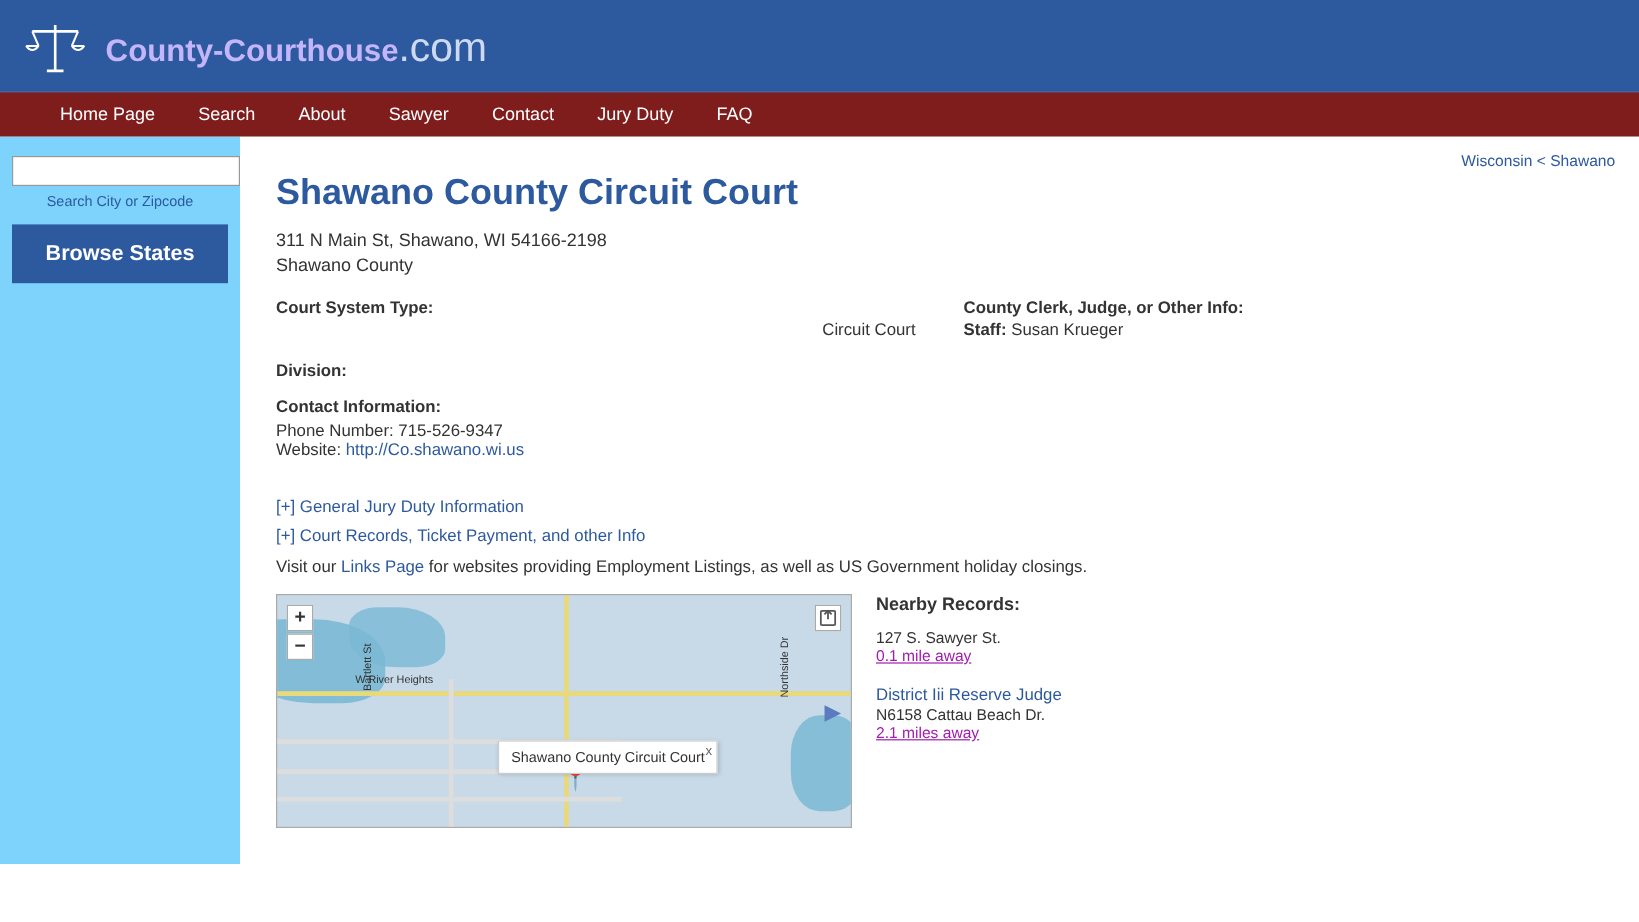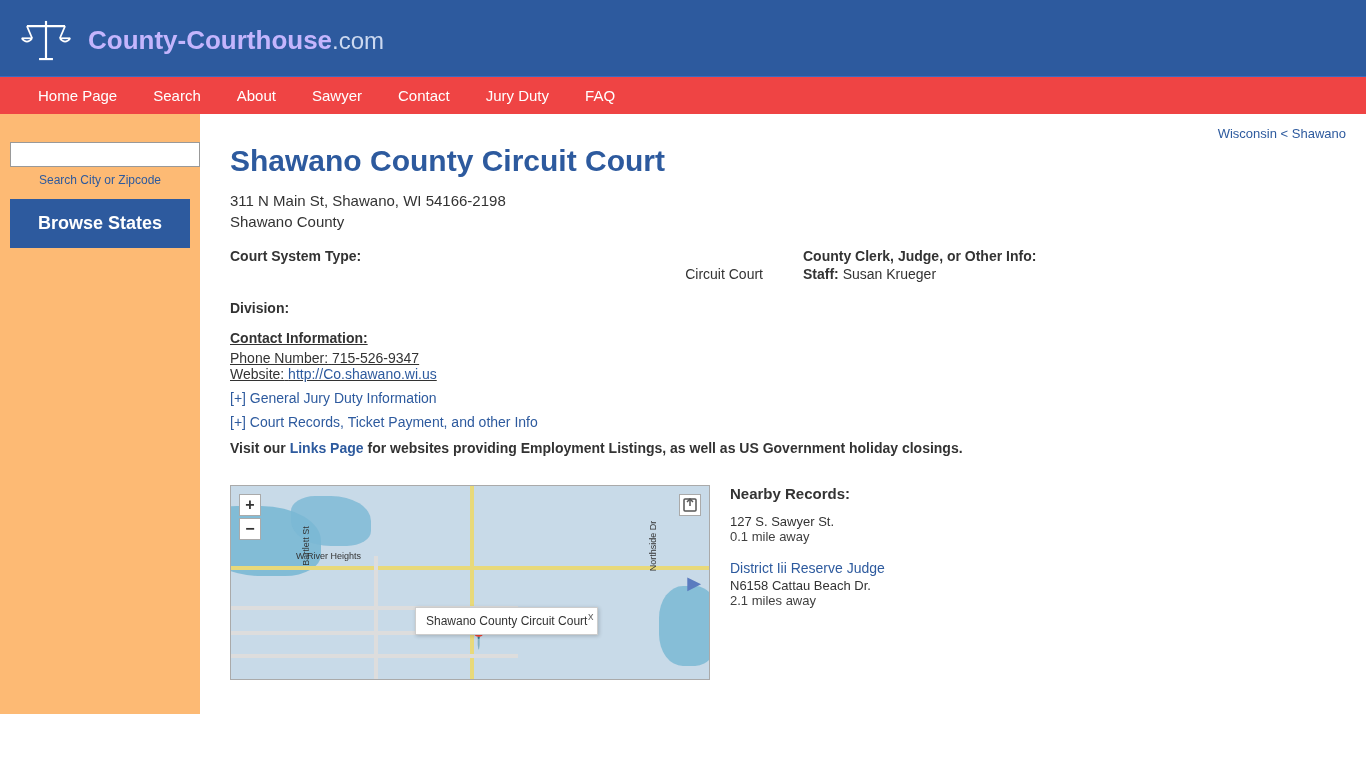--- a/index.html
+++ b/index.html
@@ -13,47 +13,47 @@
       align-items: center;
       gap: 16px;
     }
     .site-logo-icon {
       width: 52px;
       height: 52px;
     }
 
     
     .site-nav {
-      background: #ef4444;
+      background: #7f1d1d;
       border-top: 1px solid #3a6abf;
       display: flex;
       align-items: center;
-      padding: 0 20px;
+      padding: 0 32px;
     }
     .site-nav a {
       color: #fff;
       text-decoration: none;
       padding: 10px 18px;
       font-size: 15px;
       display: inline-block;
     }
 
     
     .page-body {
       display: flex;
       min-height: 600px;
       background: #f0f4fa;
     }
 
     
     .sidebar {
       width: 200px;
       min-width: 200px;
-      background: #fdba74;
-      padding: 28px 10px;
+      background: #7dd3fc;
+      padding: 16px 10px;
       flex-shrink: 0;
     }
     .search-bar {
       display: flex;
       gap: 4px;
       margin-bottom: 6px;
     }
     .search-bar input {
       flex: 1;
       border: 1px solid #999;
@@ -130,40 +130,39 @@
     .detail-label {
       font-weight: bold;
       font-size: 14px;
       margin-bottom: 2px;
     }
     .detail-value { font-size: 14px; color: #333; text-align: right; }
     .detail-staff { font-size: 14px; }
     .detail-staff b { font-weight: bold; }
 
     .division-section { margin-bottom: 14px; }
-    .contact-section { margin-bottom: 8px; text-decoration: underline; }
+    .contact-section { margin-bottom: 32px; }
     .contact-section .detail-label { margin-bottom: 4px; }
 
     .link-blue { color: #2d5a9e; text-decoration: none; }
 
     .expandable-link {
       color: #2d5a9e;
       font-size: 14px;
       display: block;
       margin-bottom: 8px;
       text-decoration: none;
       cursor: pointer;
     }
 
     .info-text {
       font-size: 14px;
       color: #333;
-      margin-bottom: 26px;
+      margin-bottom: 12px;
       line-height: 1.5;
-      font-weight: bold;
     }
     .verify-text {
       font-size: 14px;
       color: #333;
       margin-bottom: 16px;
     }
 
     
     .map-nearby {
       display: flex;
@@ -294,21 +293,22 @@
       text-decoration: none;
       display: block;
       margin-bottom: 2px;
     }
     .nearby-court-addr {
       font-size: 13px;
       color: #333;
     }
     .nearby-court-dist {
       font-size: 13px;
-      color: #404040;
+      color: #a21caf;
+      text-decoration: underline;
     }
   </style>
 </head>
 <body>
 
 <header class="site-header">
   <svg class="site-logo-icon" viewBox="0 0 60 60" fill="none" xmlns="http://www.w3.org/2000/svg">
     <line x1="30" y1="8" x2="30" y2="52" stroke="white" stroke-width="2.5"></line>
     <line x1="8" y1="14" x2="52" y2="14" stroke="white" stroke-width="2.5"></line>
 
@@ -316,21 +316,21 @@
     <line x1="14" y1="28" x2="2" y2="28" stroke="white" stroke-width="2"></line>
     <path d="M2 28 Q8 36 14 28" stroke="white" stroke-width="2" fill="none"></path>
 
     <line x1="52" y1="14" x2="46" y2="28" stroke="white" stroke-width="2"></line>
     <line x1="46" y1="28" x2="58" y2="28" stroke="white" stroke-width="2"></line>
     <path d="M46 28 Q52 36 58 28" stroke="white" stroke-width="2" fill="none"></path>
 
     <line x1="22" y1="52" x2="38" y2="52" stroke="white" stroke-width="2.5"></line>
   </svg>
   <div>
-    <span style="font-size:26px;font-weight:bold;color:#c4b5fd;">County-Courthouse</span><span style="font-size:24px;color:#ccd9f0;">.com</span>
+    <span style="font-size:26px;font-weight:bold;color:#c4b5fd;">County-Courthouse</span><span style="font-size:34px;color:#ccd9f0;">.com</span>
   </div>
 </header>
 
 <nav class="site-nav">
   <a href="#">Home Page</a>
   <a href="#">Search</a>
   <a href="#">About</a>
   <a href="#">Sawyer</a>
   <a href="#">Contact</a>
   <a href="#">Jury Duty</a>

